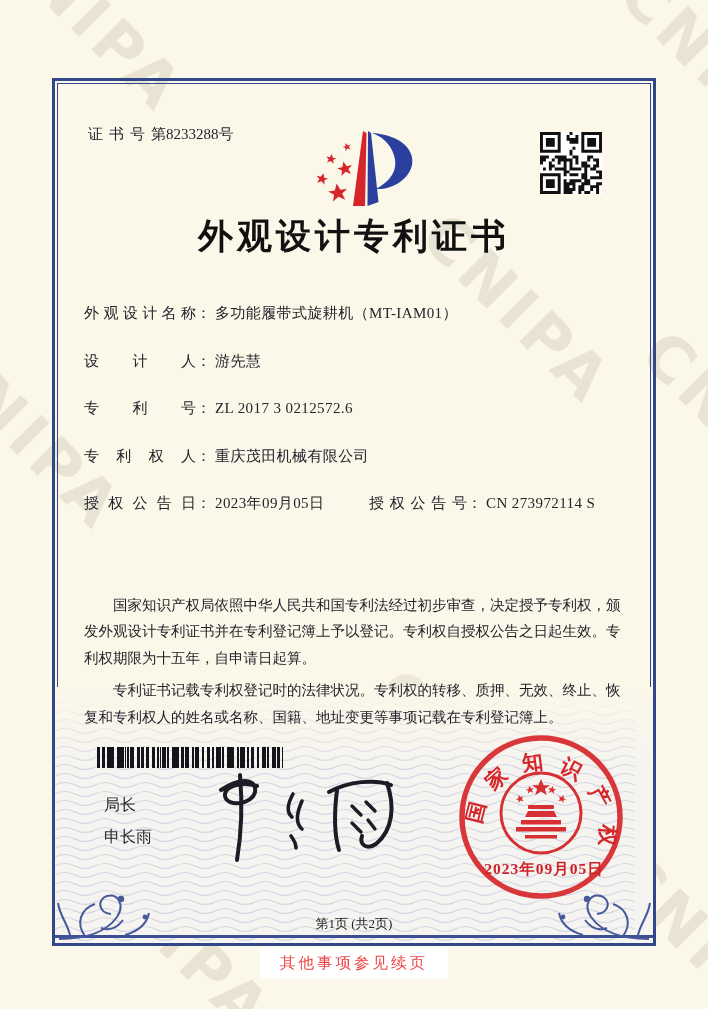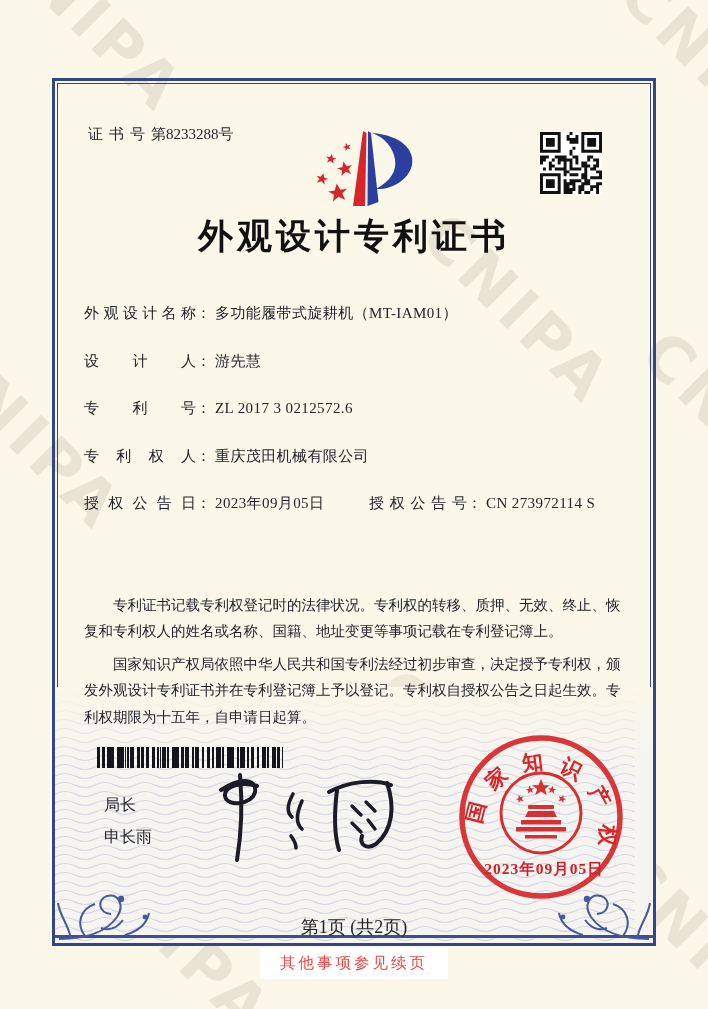--- a/index.html
+++ b/index.html
@@ -66,21 +66,21 @@
   .director{position:absolute;left:95px;top:795px;z-index:3;
     font-family:"Liberation Sans","DejaVu Sans",sans-serif;font-size:16px;color:#26262e;}
   .director div{margin-bottom:11px;margin-left:9px;}
   .sig{position:absolute;left:203px;top:768px;z-index:3;}
   .seal{position:absolute;left:455px;top:731px;z-index:3;}
   .seal-date{
     position:absolute;left:464px;top:859px;width:160px;text-align:center;z-index:4;
     color:#cf2128;font-size:15.5px;font-weight:700;letter-spacing:1px;
   }
   .page-num{position:absolute;left:52px;width:604px;top:915px;text-align:center;
-    font-size:18px;color:#222;z-index:3;}
+    font-size:13px;color:#222;z-index:3;}
   .cont-note{
     position:absolute;left:354px;top:948px;transform:translateX(-50%);
     background:#ffffff;padding:5px 20px;font-size:15.5px;letter-spacing:3px;
     color:#ef4444;z-index:3;white-space:nowrap;
   }
 </style>
 </head>
 <body>
 
 <div class="wm" style="left:-30px;top:-20px;">CNIPA</div>
@@ -192,22 +192,22 @@
   </div>
   <div class="frow">
     <span class="flabel">授权公告日</span><span class="fcolon">：</span><span class="fvalue">2023年09月05日</span>
     <span class="grant-no">
       <span class="flabel">授权公告号</span><span class="fcolon">：</span><span class="fvalue">CN 273972114 S</span>
     </span>
   </div>
 </div>
 
 <div class="paras">
+  <p>国家知识产权局依照中华人民共和国专利法经过初步审查，决定授予专利权，颁发外观设计专利证书并在专利登记簿上予以登记。专利权自授权公告之日起生效。专利权期限为十五年，自申请日起算。</p>
   <p>专利证书记载专利权登记时的法律状况。专利权的转移、质押、无效、终止、恢复和专利权人的姓名或名称、国籍、地址变更等事项记载在专利登记簿上。</p>
-  <p>国家知识产权局依照中华人民共和国专利法经过初步审查，决定授予专利权，颁发外观设计专利证书并在专利登记簿上予以登记。专利权自授权公告之日起生效。专利权期限为十五年，自申请日起算。</p>
 </div>
 
 <div class="barcode"></div>
 
 <div class="director">
   <div>局长</div>
   <div>申长雨</div>
 </div>
 
 <div class="sig">

